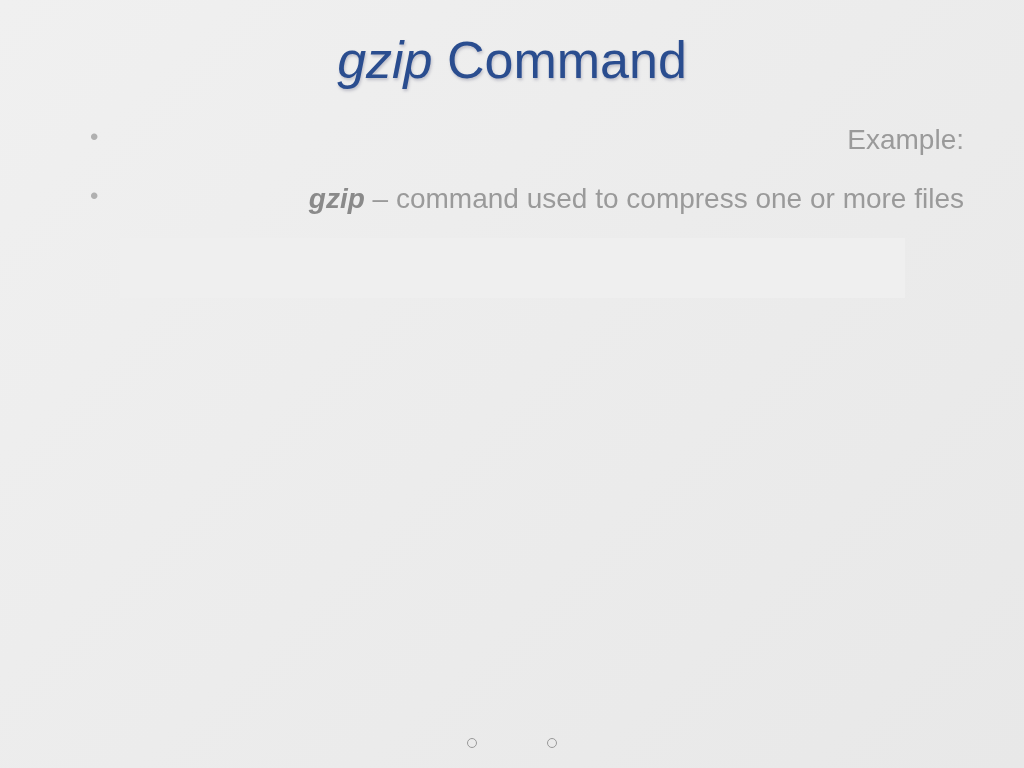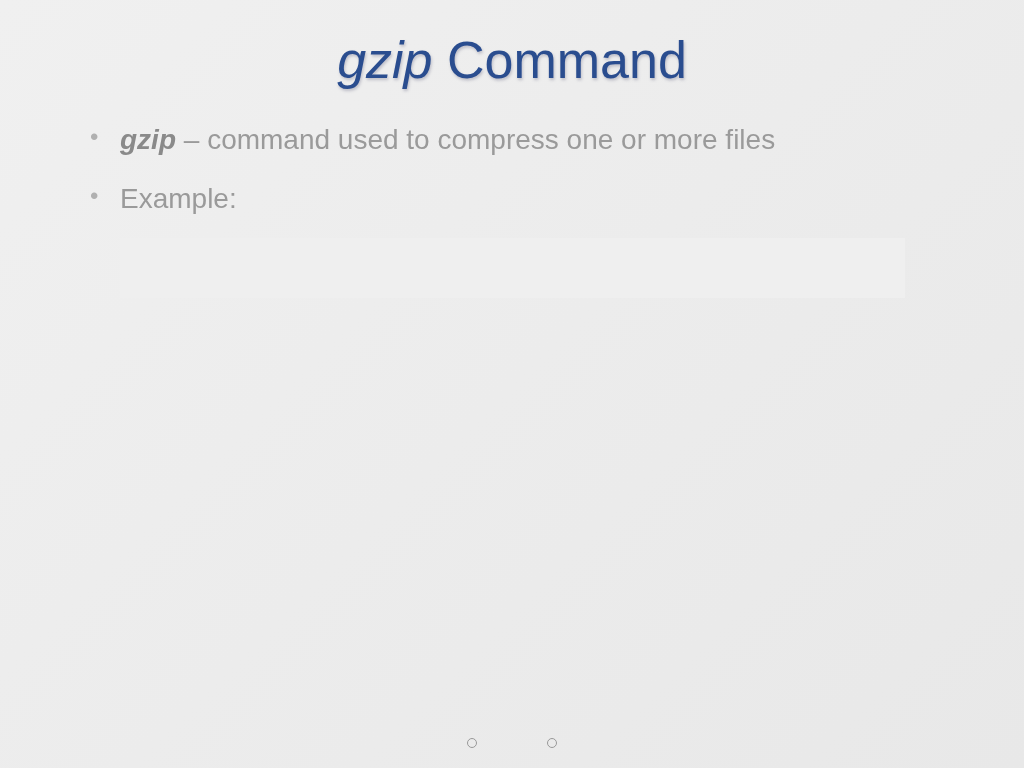--- a/index.html
+++ b/index.html
@@ -1,18 +1,19 @@
 <!DOCTYPE html>
 <html><head>
   <meta charset="utf-8">
   <style>
     * {
       margin: 0;
       padding: 0;
       box-sizing: border-box;
+      text-align: right;
     }
     body {
       width: 1024px;
       height: 768px;
       background: linear-gradient(135deg, #f0f0f0 0%, #e8e8e8 100%);
       font-family: "Segoe UI", "Helvetica Neue", Arial, sans-serif;
       position: relative;
       overflow: hidden;
     }
     .slide {
@@ -102,24 +103,24 @@
 </head>
 <body>
 
 <div class="slide">
   <h1 class="title">
     <span class="italic">gzip</span><span> Command</span>
   </h1>
 
   <ul class="bullet-list">
     <li>
-      <span class="bold-italic">gzip</span><span> – command used to compress one or more files</span>
+      <span>Example:</span>
     </li>
     <li>
-      <span>Example:</span>
+      <span class="bold-italic">gzip</span><span> – command used to compress one or more files</span>
     </li>
   </ul>
 
   <div class="terminal-container">
     <div class="terminal-inner">
       <span class="terminal-line" style="color:#888; font-size:18px;">. .. . .  _ ..  .._.. ..... .... ..</span>
       
       
     </div>
   </div>

